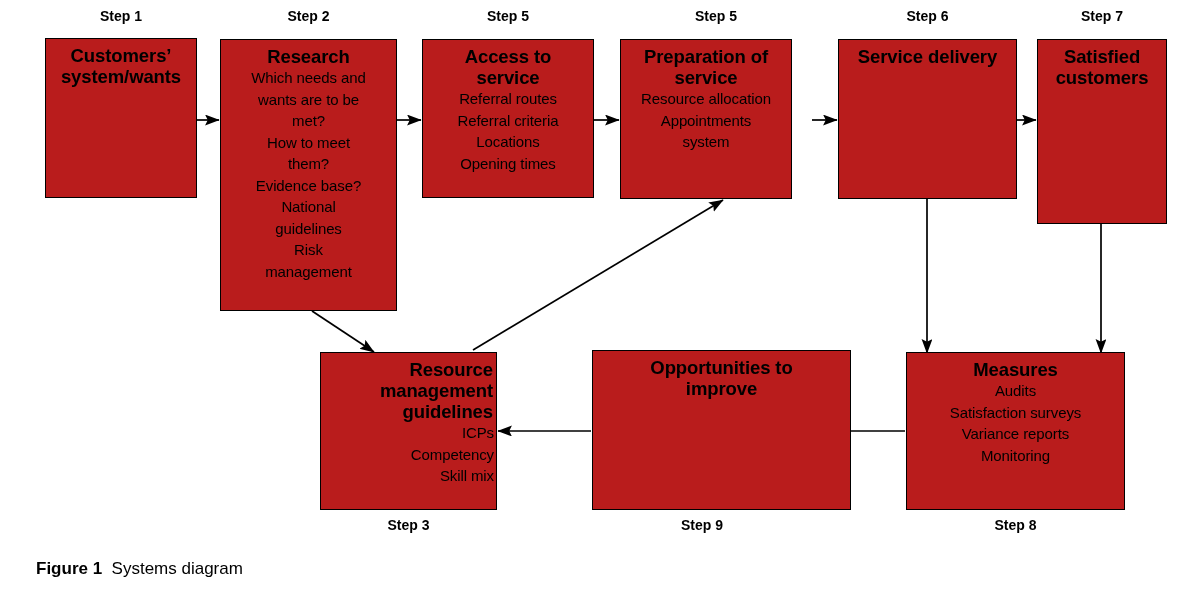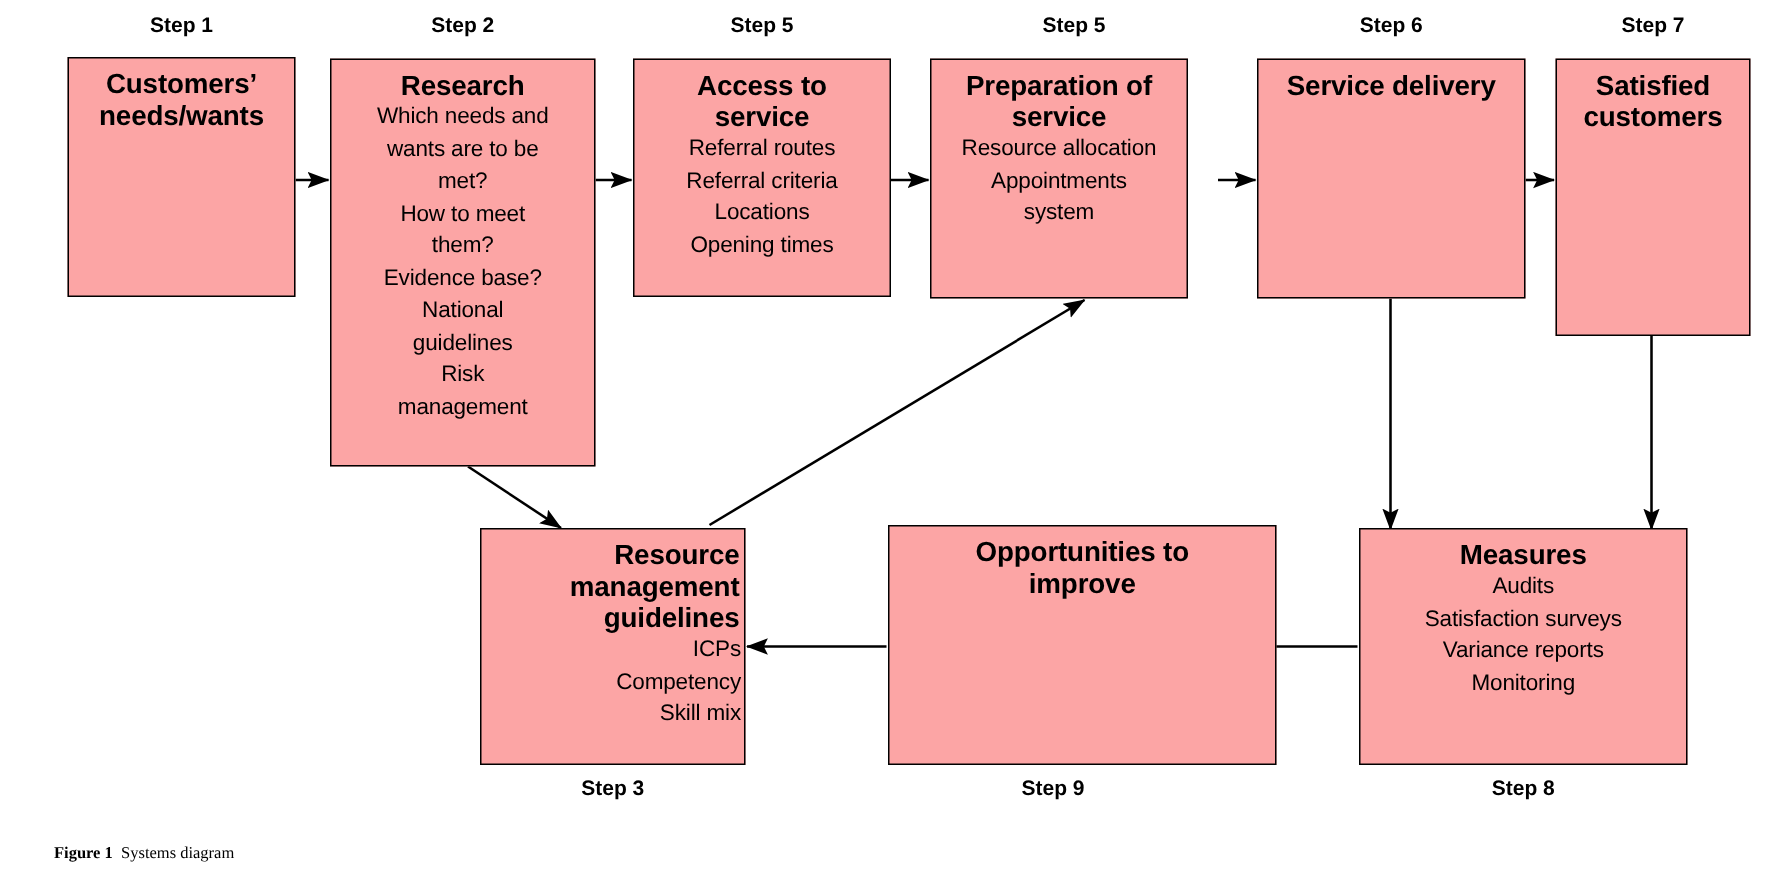--- a/index.html
+++ b/index.html
@@ -27,21 +27,21 @@
     left: 0;
     top: 0;
     width: 1186px;
     height: 595px;
     pointer-events: none;
   }
   .node-box {
     position: absolute;
     box-sizing: border-box;
     border: 1.6px solid #000000;
-    background: #fca5a5;
+    background: #b91c1c;
     padding-top: 6px;
     text-align: center;
   }
   .node-title {
     font-weight: bold;
     font-size: 18.5px;
     line-height: 21px;
     letter-spacing: -0.1px;
     padding: 0 3px;
   }
@@ -59,24 +59,24 @@
     font-weight: bold;
     font-size: 14px;
     line-height: 20px;
     text-align: center;
     white-space: nowrap;
   }
   .figure-caption {
     position: absolute;
     left: 36px;
     top: 558px;
-    font-size: 11px;
+    font-size: 17px;
     line-height: 22px;
     white-space: nowrap;
-    font-family: Liberation Serif, serif;
+    font-family: Liberation Sans, sans-serif;
   }
   .figure-caption .cap-label {
     font-weight: bold;
   }
   .figure-caption .cap-text {
     font-weight: normal;
   }
 </style>
 </head>
 <body>
@@ -104,21 +104,21 @@
     <line x1="1101" y1="199" x2="1101" y2="353" stroke="#000000" stroke-width="1.7" marker-end="url(#ah)"></line>
 
     <line x1="905" y1="431" x2="813" y2="431" stroke="#000000" stroke-width="1.7" marker-end="url(#ah)"></line>
     <line x1="591" y1="431" x2="498" y2="431" stroke="#000000" stroke-width="1.7" marker-end="url(#ah)"></line>
   </svg>
 
   <div class="step-label" style="left:45px; top:6px; width:152px;">Step 1</div>
   <div class="node-box" style="left:45px; top:38px; width:152px; height:160px;">
     <div class="node-title">
       <div>Customers’</div>
-      <div>needs/wants</div>
+      <div>system/wants</div>
     </div>
   </div>
 
   <div class="step-label" style="left:220px; top:6px; width:177px;">Step 2</div>
   <div class="node-box" style="left:220px; top:39px; width:177px; height:272px;">
     <div class="node-title">
       <div>Research</div>
     </div>
     <div class="node-lines">
       <div>Which needs and</div>

